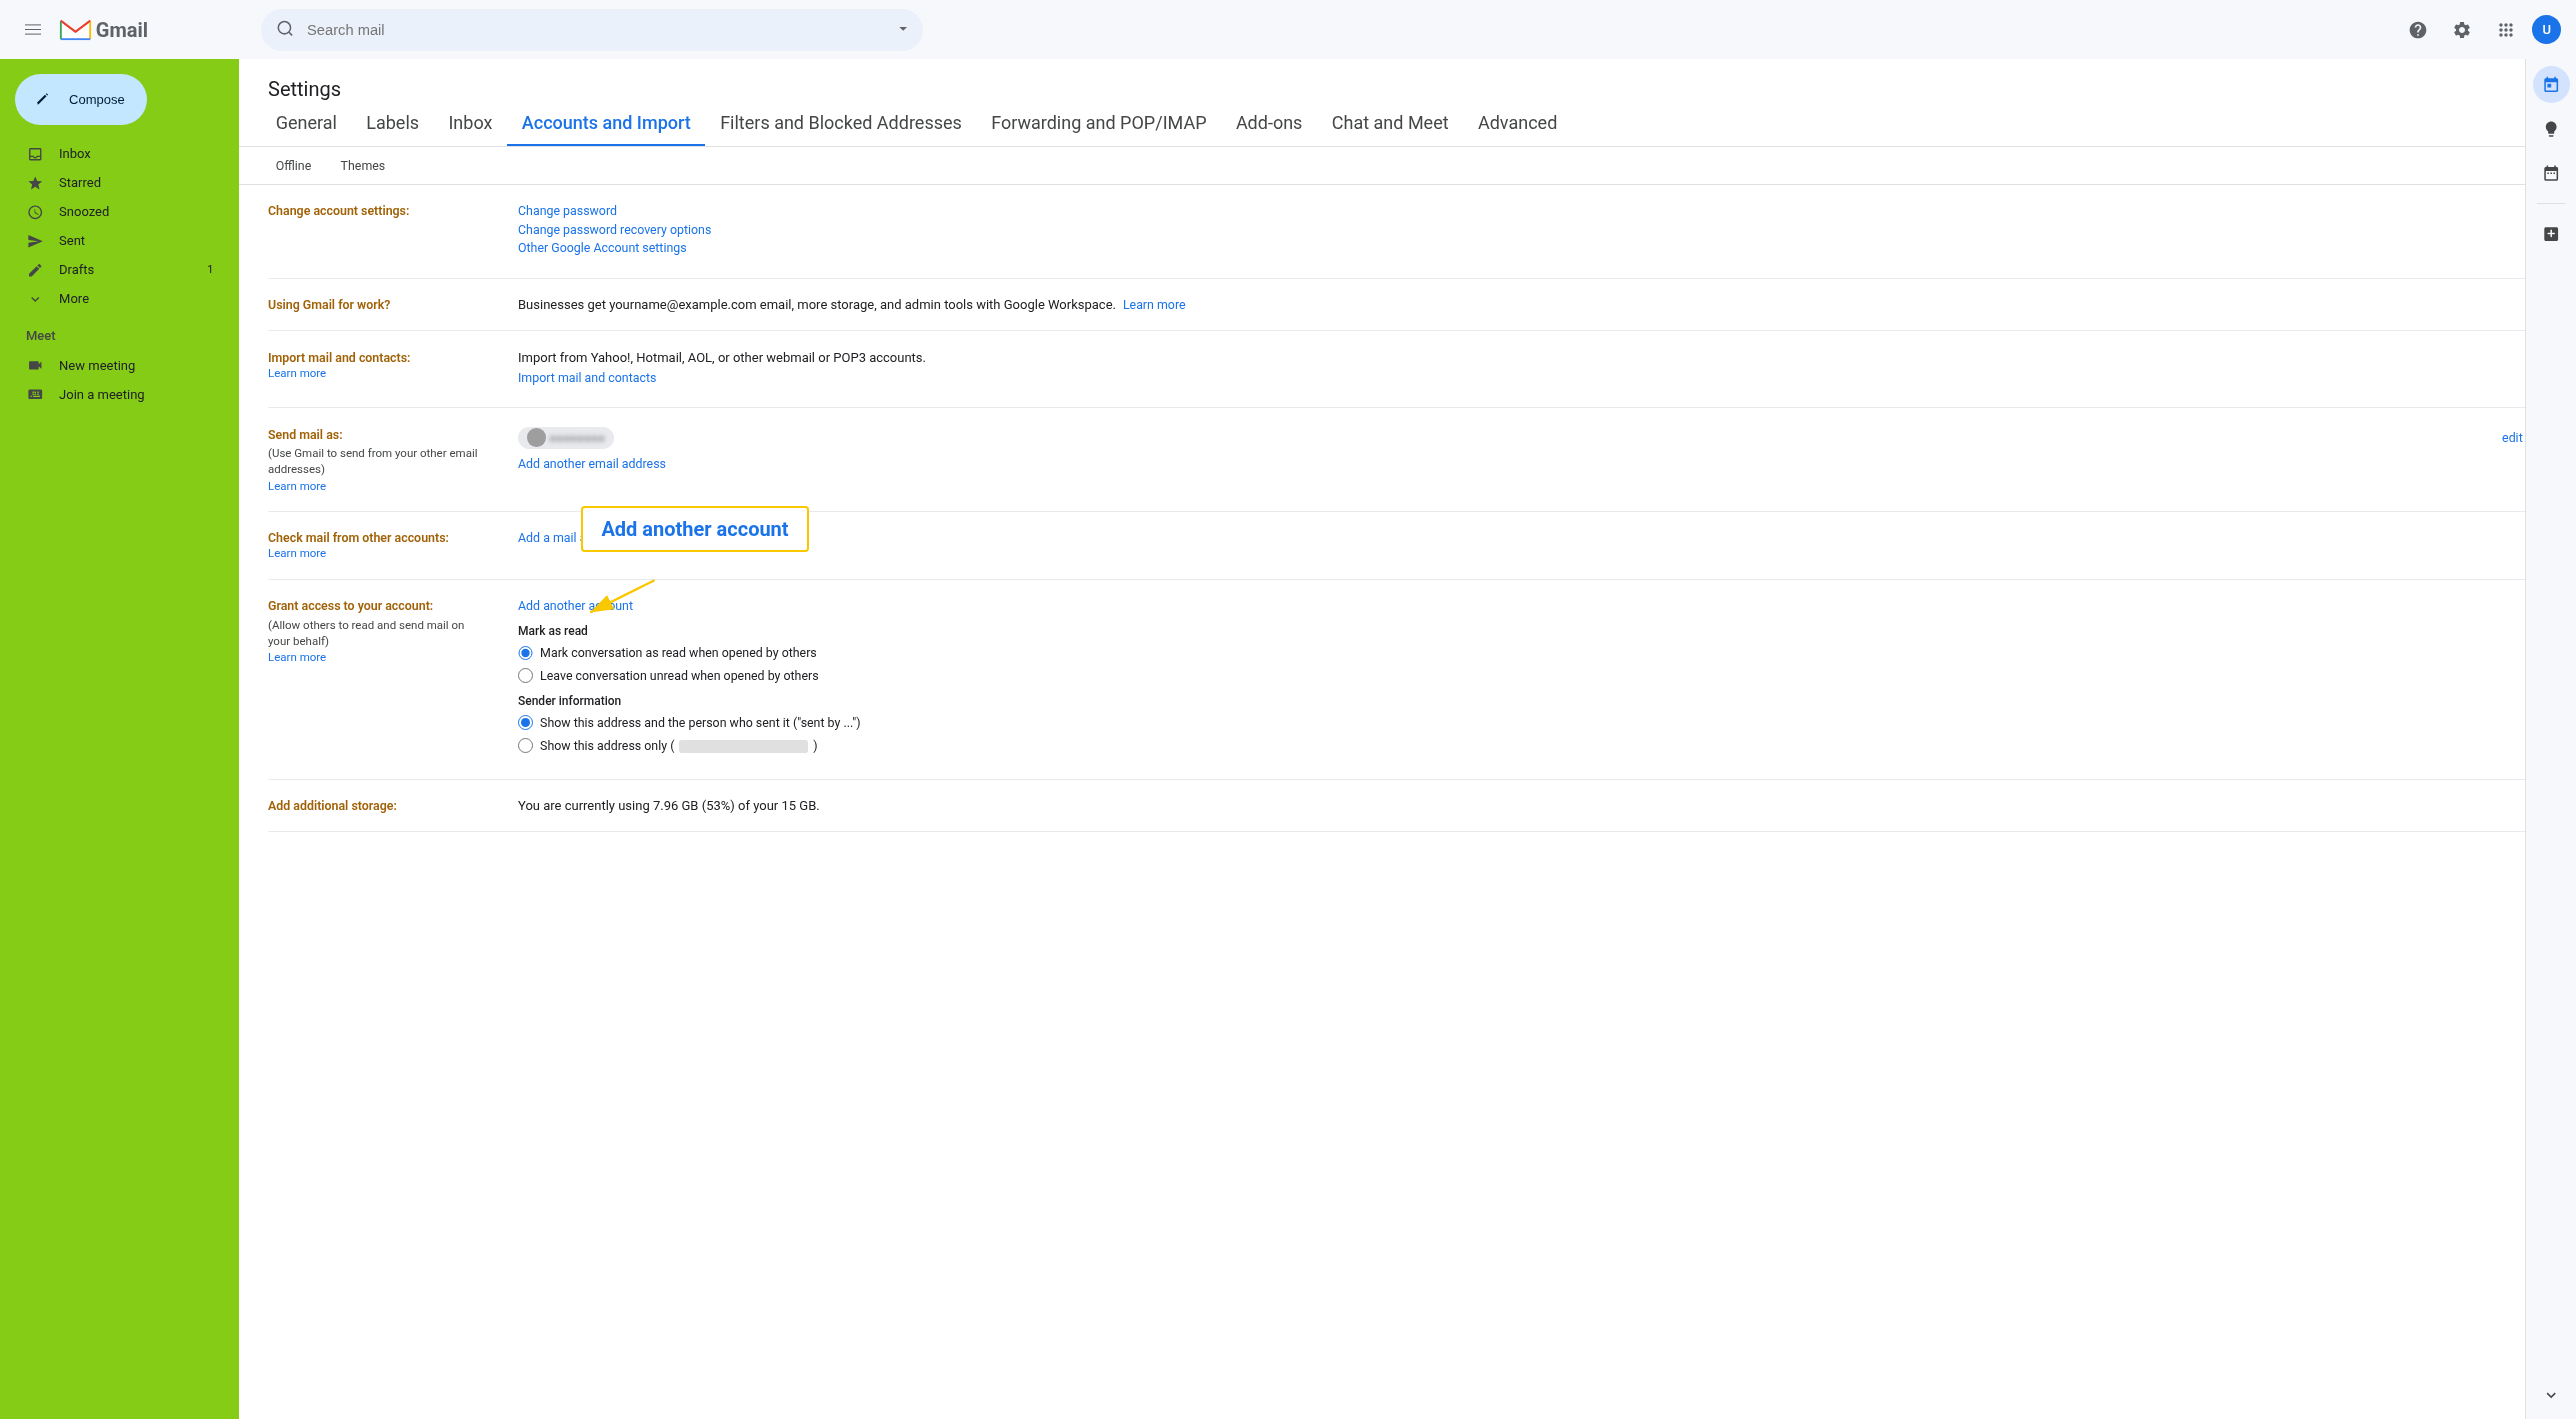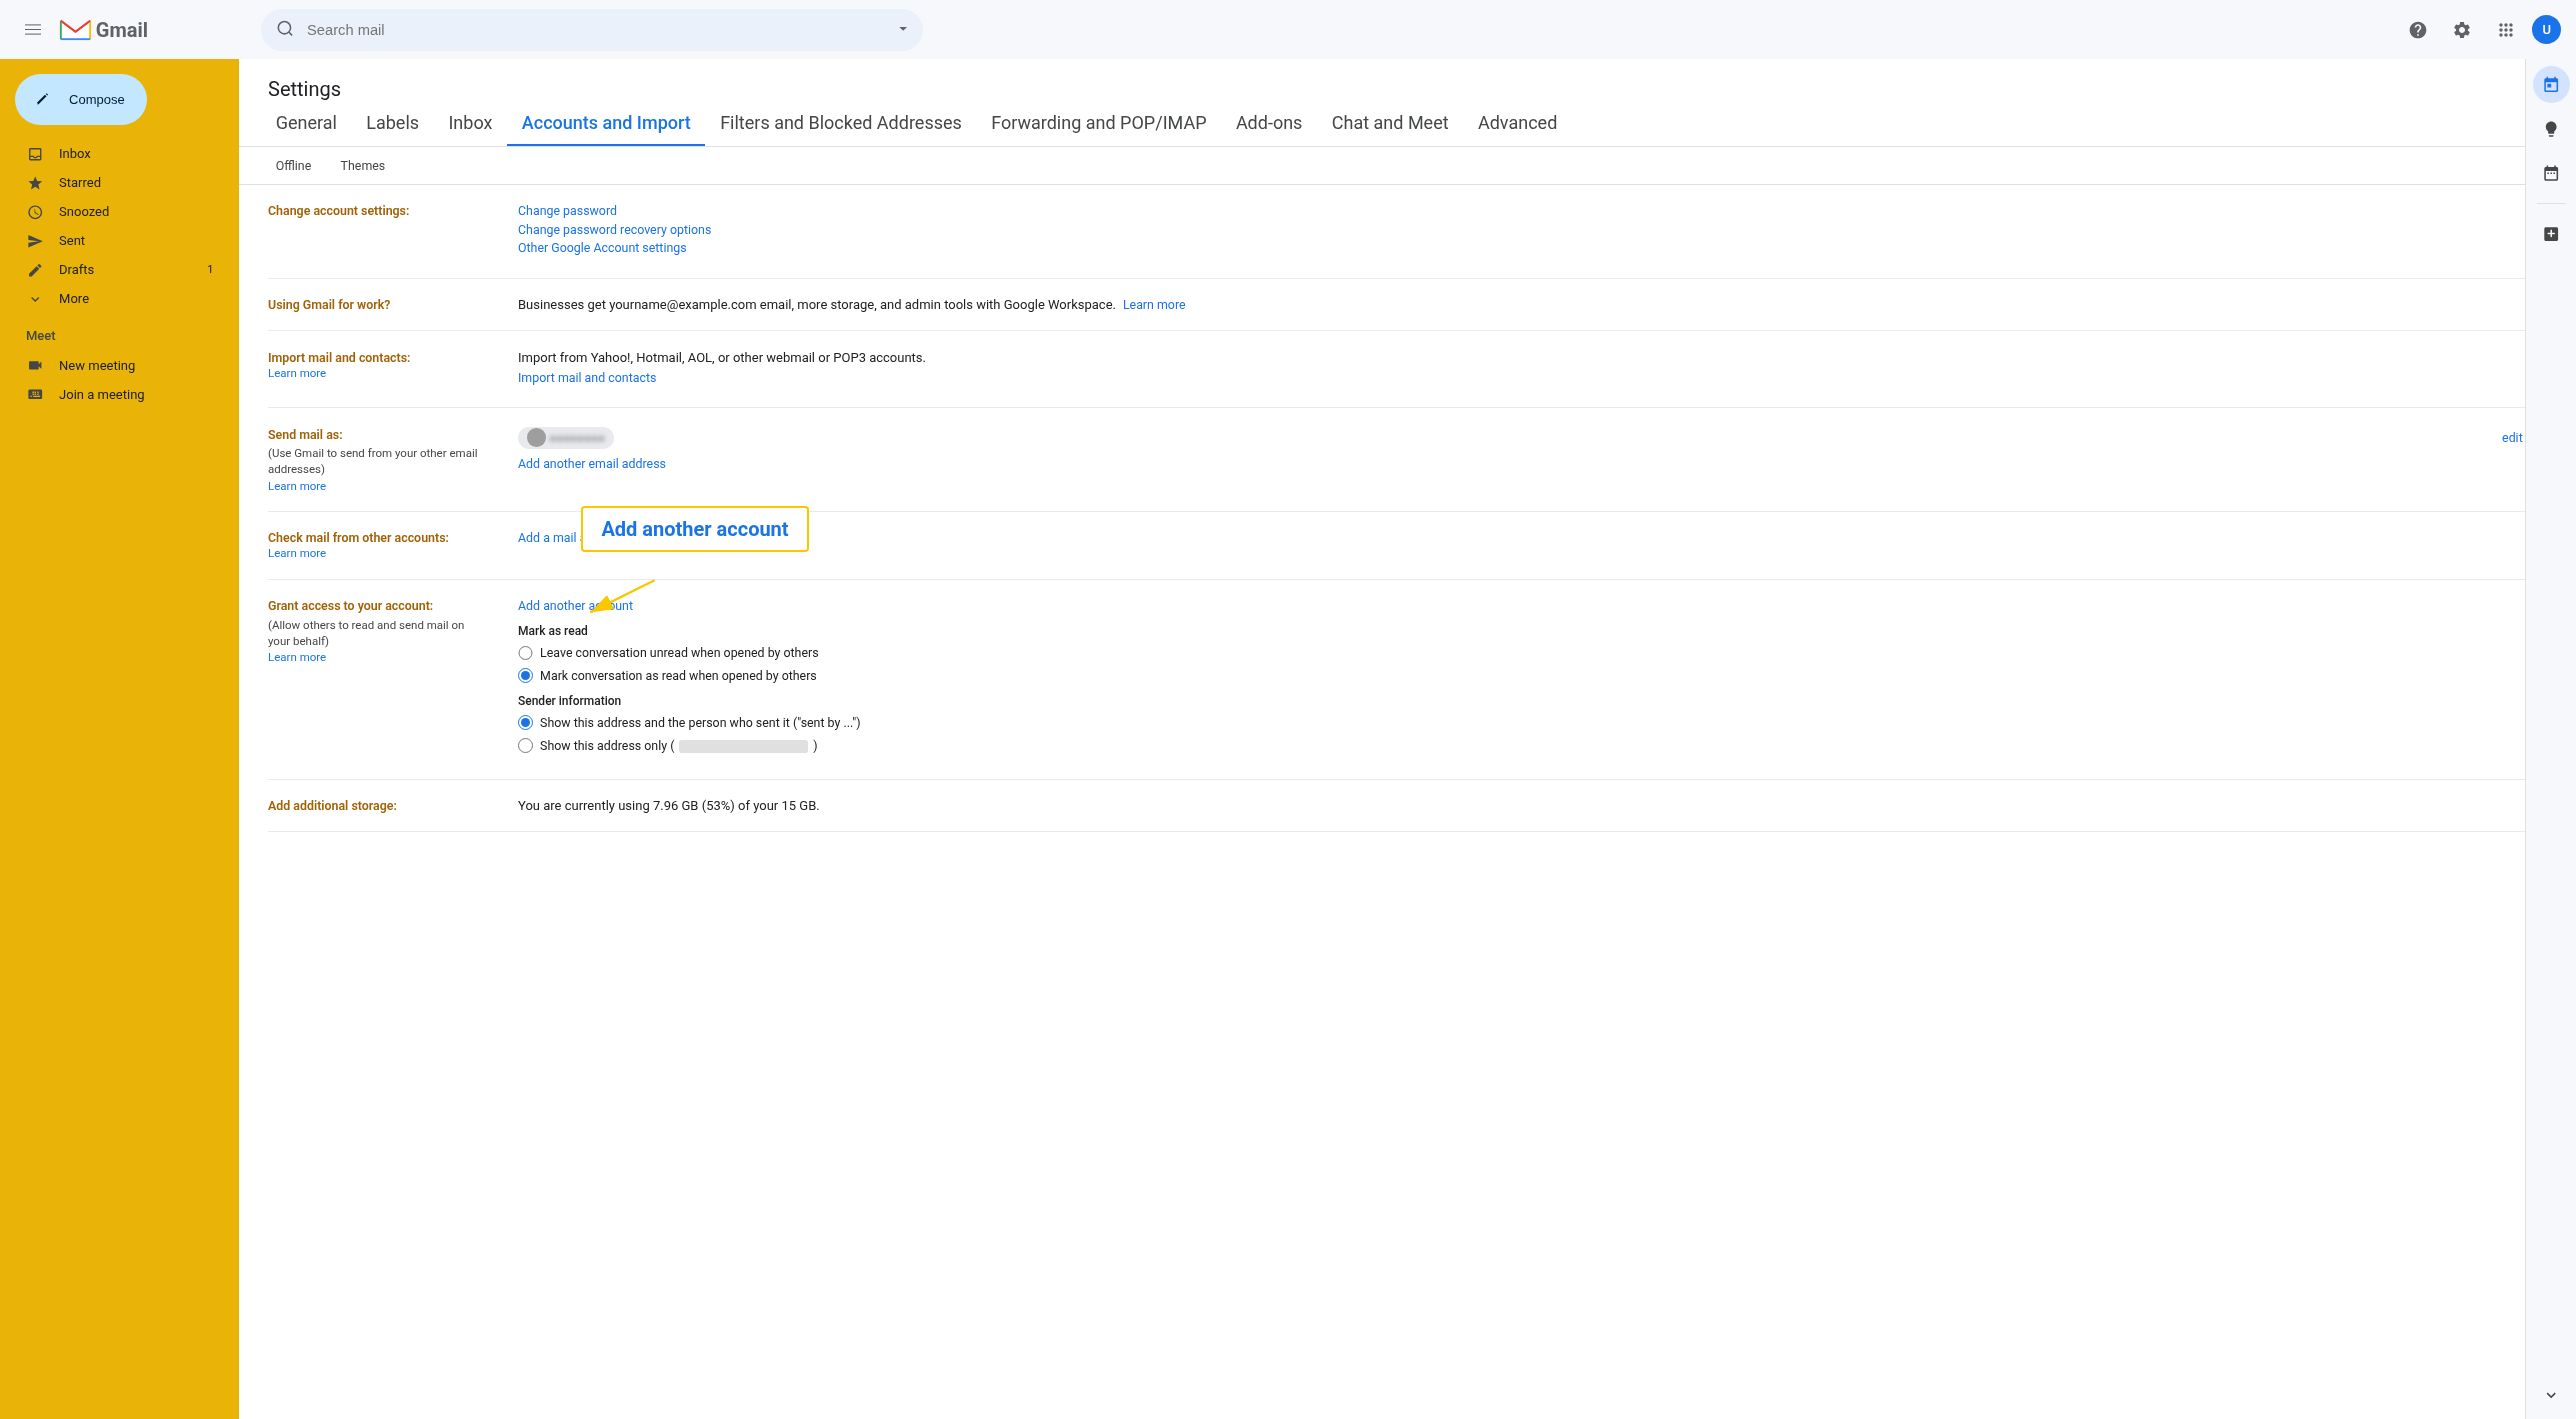--- a/index.html
+++ b/index.html
@@ -16,21 +16,21 @@
     .search-bar { flex: 1; max-width: 662px; position: relative; }
     .search-bar input { width: 100%; height: 42px; border: none; border-radius: 22px; background: #eaf1fb; padding: 0 46px 0 46px; font-size: 14.7px; outline: none; color: #202124; }
     .search-icon-wrap { position: absolute; left: 14.7px; top: 50%; transform: translateY(-50%); color: #5f6368; }
     .search-dropdown-wrap { position: absolute; right: 11px; top: 50%; transform: translateY(-50%); color: #5f6368; cursor: pointer; }
 
     .topbar-right { margin-left: auto; display: flex; align-items: center; gap: 7.4px; }
     .icon-btn { width: 37px; height: 37px; border-radius: 50%; display: flex; align-items: center; justify-content: center; cursor: pointer; color: #5f6368; font-size: 18.4px; }
     .avatar { width: 29px; height: 29px; border-radius: 50%; background: #1a73e8; color: white; display: flex; align-items: center; justify-content: center; font-size: 13px; font-weight: 500; cursor: pointer; }
 
     
-    .sidebar { position: fixed; top: 59px; left: 0; width: 239px; height: calc(100vh - 59px); overflow-y: auto; padding: 7.4px 0; background: #eab308; }
+    .sidebar { position: fixed; top: 59px; left: 0; width: 239px; height: calc(100vh - 59px); overflow-y: auto; padding: 7.4px 0; background: #84cc16; }
     .compose-btn { margin: 7.4px 14.7px 14.7px; width: 132px; height: 51px; border-radius: 26px; background: #c2e7ff; border: none; cursor: pointer; display: flex; align-items: center; gap: 11px; padding: 0 22px 0 14.7px; font-size: 13px; font-weight: 500; color: #001d35; }
     .compose-icon { width: 33px; height: 33px; }
 
     .nav-item { display: flex; align-items: center; gap: 14.7px; padding: 0 14.7px 0 26px; height: 29px; border-radius: 0 14.7px 14.7px 0; cursor: pointer; color: #202124; font-size: 13px; position: relative; width: 228px; }
     .nav-item-icon { width: 18.4px; display: flex; align-items: center; justify-content: center; color: #444746; font-size: 16.5px; }
     .nav-item-label { flex: 1; }
     .nav-item-count { font-size: 11px; color: #202124; margin-left: auto; }
 
     .meet-section { padding: 7.4px 0 0 26px; }
     .meet-title { font-size: 13px; color: #444746; padding: 7.4px 0; font-weight: 500; }
@@ -318,26 +318,26 @@
         <div class="label-main">Grant access to your account:</div>
         <div class="label-sub">(Allow others to read and send mail on your behalf)</div>
         <a class="learn-more">Learn more</a>
       </div>
       <div class="settings-row-content">
         <a class="link-blue" style="margin-bottom:11px;">Add another account</a>
 
         <div class="section-title-small">Mark as read</div>
         <div class="radio-group">
           <label class="radio-item">
+            <input type="radio" class="radio-input" name="mark-read" checked="" style="">
+            <span>Mark conversation as read when opened by others</span>
+          </label>
+          <label class="radio-item">
             <input type="radio" class="radio-input" name="mark-read" style="">
             <span>Leave conversation unread when opened by others</span>
-          </label>
-          <label class="radio-item">
-            <input type="radio" class="radio-input" name="mark-read" checked="" style="">
-            <span>Mark conversation as read when opened by others</span>
           </label>
         </div>
 
         <div class="section-title-small" style="margin-top:11px;">Sender information</div>
         <div class="radio-group">
           <label class="radio-item">
             <input type="radio" class="radio-input" name="sender-info" checked="" style="">
             <span>Show this address and the person who sent it ("sent by ...")</span>
           </label>
           <label class="radio-item">

